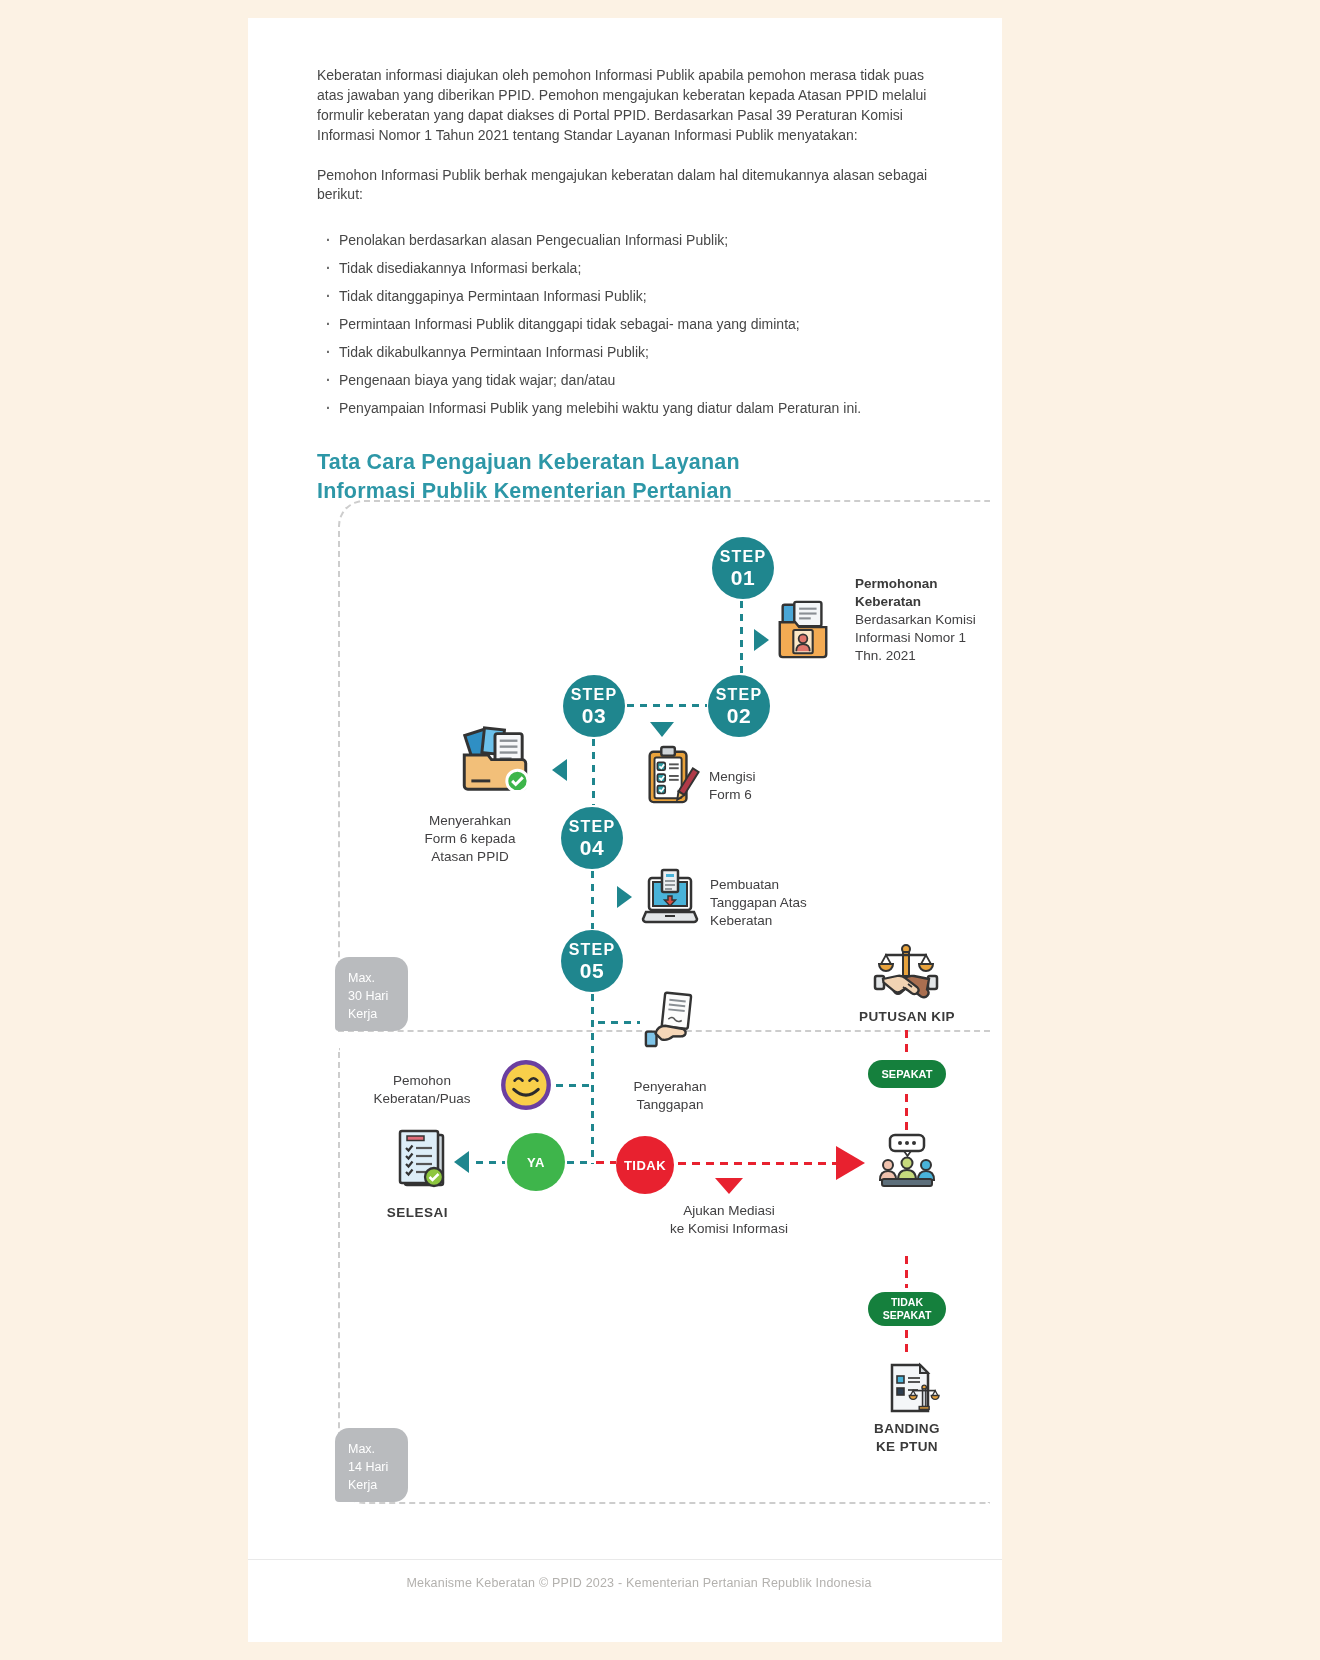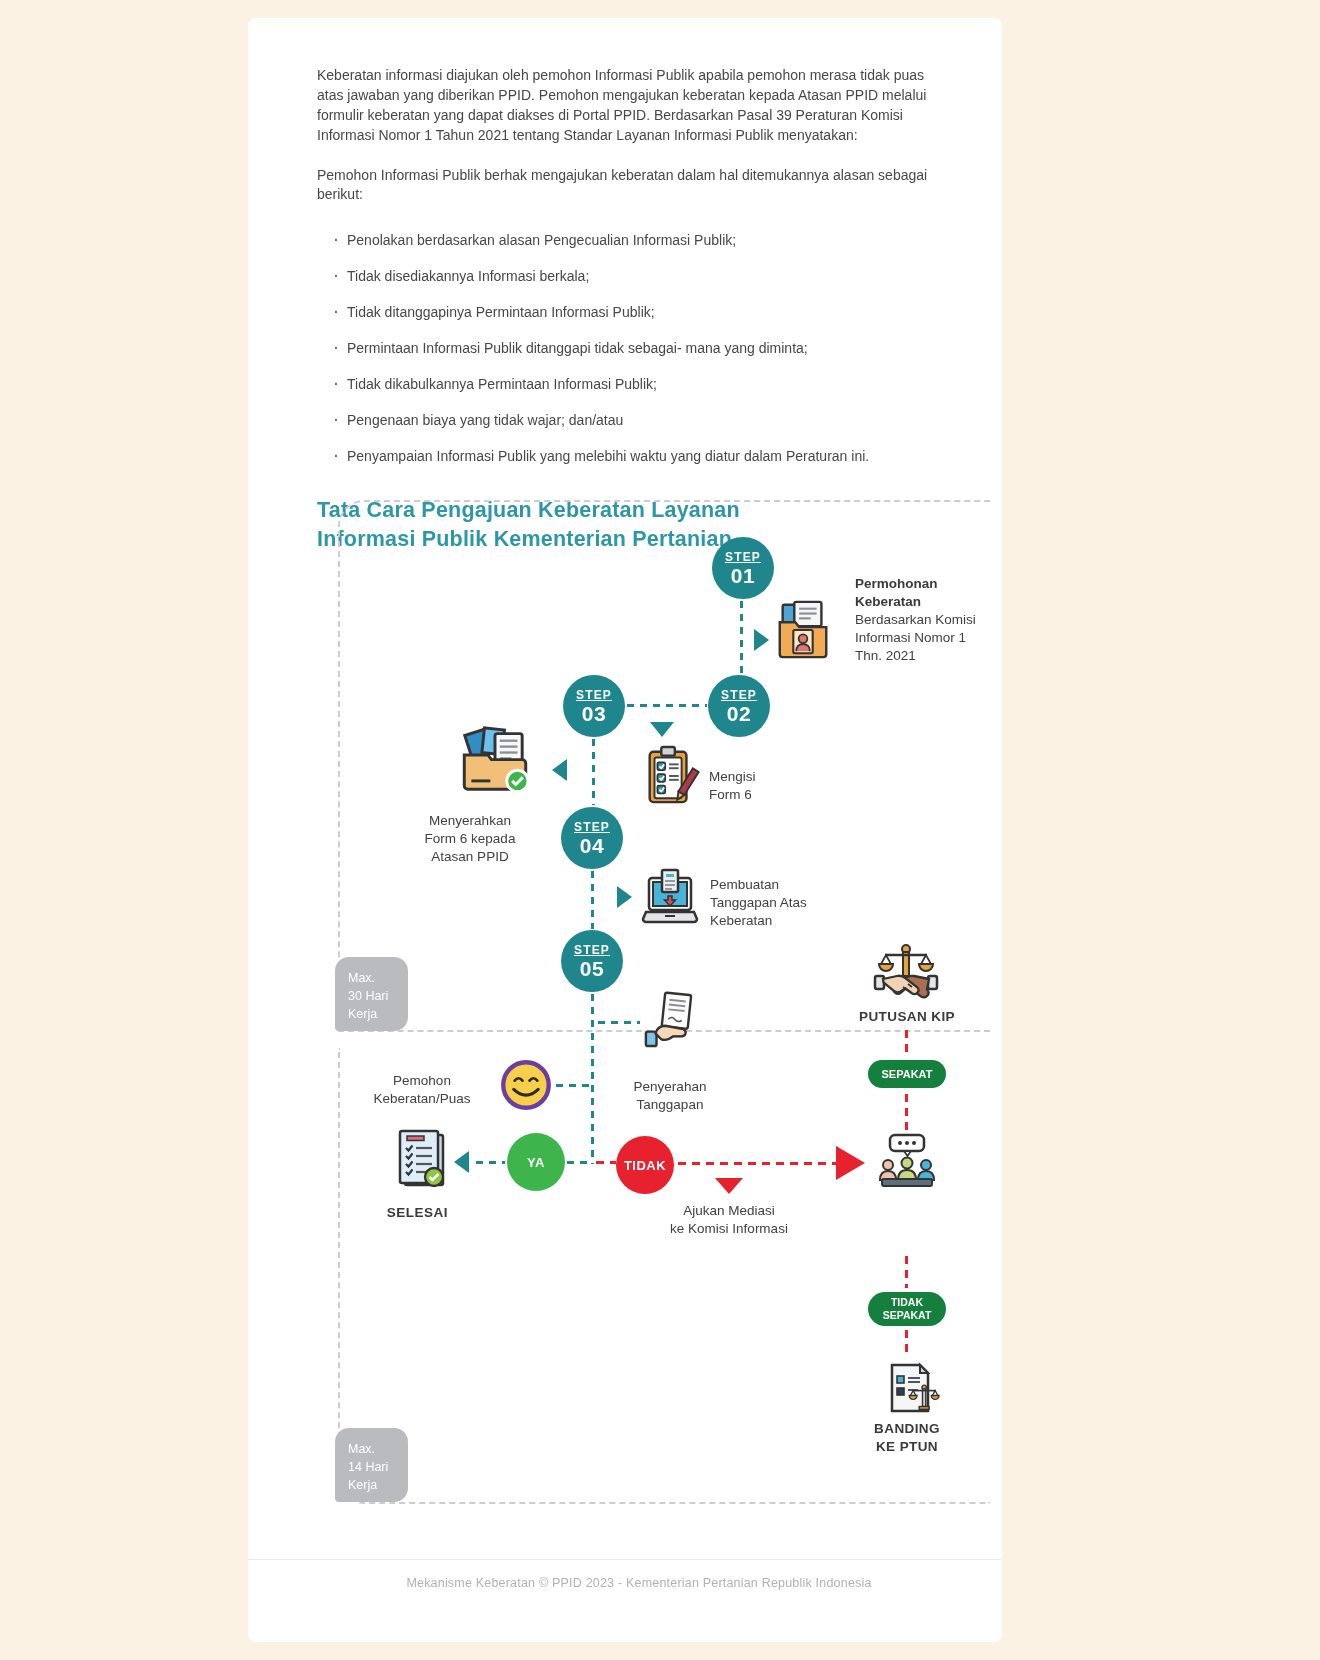--- a/index.html
+++ b/index.html
@@ -5,28 +5,28 @@
   html,body{margin:0;padding:0;}
   body{
     width:1320px;height:1660px;
     background:#fcf2e4;
     font-family:"Liberation Sans","DejaVu Sans",sans-serif;
     position:relative;overflow:hidden;
     color:#454545;
   }
   .card{
     position:absolute;left:248px;top:18px;width:754px;height:1624px;
-    background:#ffffff;border-radius:8px;
+    background:#ffffff;border-radius:0;
   }
   
   .content{position:absolute;left:69px;top:48px;width:628px;}
   .content p{margin:0 0 0 0;font-size:14px;line-height:1.42;color:#474747;}
   .content p.p2{margin-top:20px;}
   ul.reasons{list-style:none;margin:26px 0 0 0;padding:0;font-size:14px;line-height:1.42;color:#474747;}
-  ul.reasons li{position:relative;padding-left:14px;margin:16px;}
+  ul.reasons li{position:relative;padding-left:14px;margin:8px;}
   ul.reasons li::before{content:"\00b7";position:absolute;left:1px;top:0;font-weight:700;color:#6b6b6b;}
   h1.heading{
     margin:30px 0 0 0;font-size:21.5px;line-height:1.32;font-weight:700;
     color:#2d97a7;white-space:pre-line;letter-spacing:.2px;
   }
   
   .flow{position:absolute;left:0;top:0;width:754px;height:1624px;}
   .fbox{position:absolute;border:2px dashed #cdcdcd;}
   .box1{left:90px;top:482px;width:650px;height:528px;border-right:none;border-radius:26px 0 0 0;}
   .box2{left:90px;top:1030px;width:650px;height:454px;border-right:none;border-top:none;border-radius:0 0 0 26px;}
@@ -34,21 +34,21 @@
     position:absolute;left:87px;width:73px;height:74px;background:#b9bbbe;color:#fff;
     border-radius:14px;font-size:12.5px;line-height:1.42;white-space:pre-line;
     padding:13px 0 0 13px;box-sizing:border-box;font-weight:500;
   }
   .badge30{top:939px;border-bottom-left-radius:4px;}
   .badge14{top:1410px;border-bottom-left-radius:4px;}
   .step{
     position:absolute;width:62px;height:62px;border-radius:50%;background:#1f868e;color:#fff;
     display:flex;flex-direction:column;align-items:center;justify-content:center;
   }
-  .step .s{font-size:12px;font-weight:700;letter-spacing:1.2px;line-height:1;text-decoration:underline;}
+  .step .s{font-size:16px;font-weight:700;letter-spacing:1.2px;line-height:1;}
   .step .n{font-size:21px;font-weight:700;line-height:1;margin-top:2px;letter-spacing:.5px;}
   .step1{left:464px;top:519px;} .step2{left:460px;top:657px;} .step3{left:315px;top:657px;}
   .step4{left:313px;top:789px;} .step5{left:313px;top:912px;}
   .hdash,.vdash{position:absolute;}
   .hdash{height:3px;background:repeating-linear-gradient(90deg,#1f868e 0 7px,transparent 7px 13px);}
   .vdash{width:3px;background:repeating-linear-gradient(180deg,#1f868e 0 7px,transparent 7px 13px);}
   .hdash.red{background:repeating-linear-gradient(90deg,#e8212f 0 8px,transparent 8px 14px);}
   .vdash.red{background:repeating-linear-gradient(180deg,#e8212f 0 8px,transparent 8px 14px);}
   .tri{position:absolute;width:0;height:0;}
   .tri.r{border-top:11px solid transparent;border-bottom:11px solid transparent;border-left:15px solid #1f868e;}

